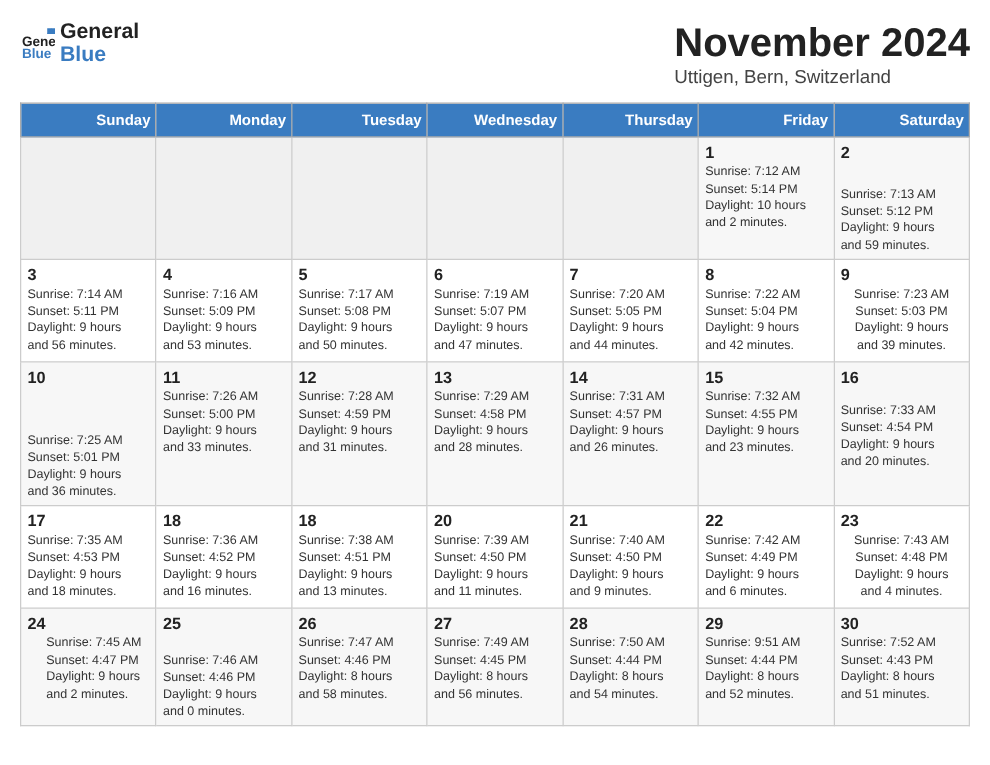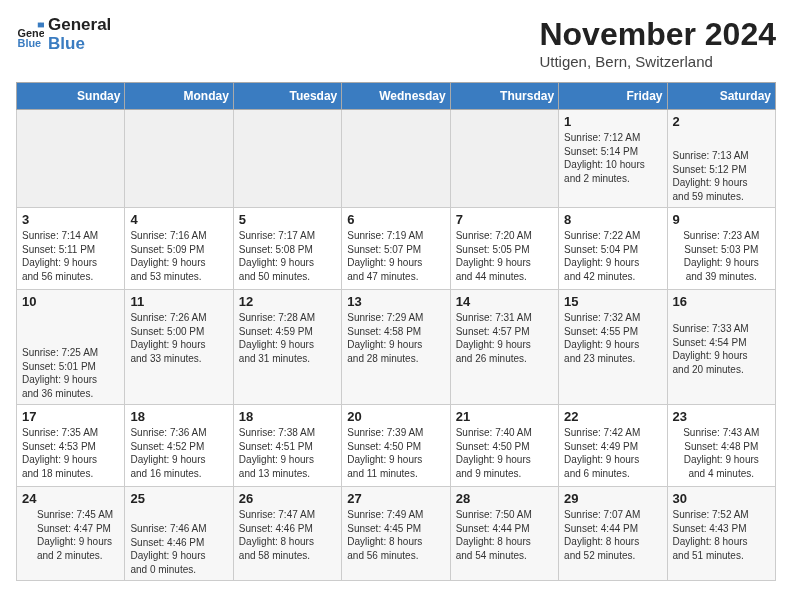--- a/index.html
+++ b/index.html
@@ -321,21 +321,21 @@
         </td>
         <td>
           <span class="day-number">28</span>
           <div class="day-info" style="white-space: pre-line;">Sunrise: 7:50 AM
 Sunset: 4:44 PM
 Daylight: 8 hours
 and 54 minutes.</div>
         </td>
         <td>
           <span class="day-number">29</span>
-          <div class="day-info" style="white-space: pre-line;">Sunrise: 7:07 AM
+          <div class="day-info" style="white-space: pre-line;">Sunrise: 9:51 AM
 Sunset: 4:44 PM
 Daylight: 8 hours
 and 52 minutes.</div>
         </td>
         <td>
           <span class="day-number">30</span>
           <div class="day-info" style="white-space: pre-line;">Sunrise: 7:52 AM
 Sunset: 4:43 PM
 Daylight: 8 hours
 and 51 minutes.</div>

